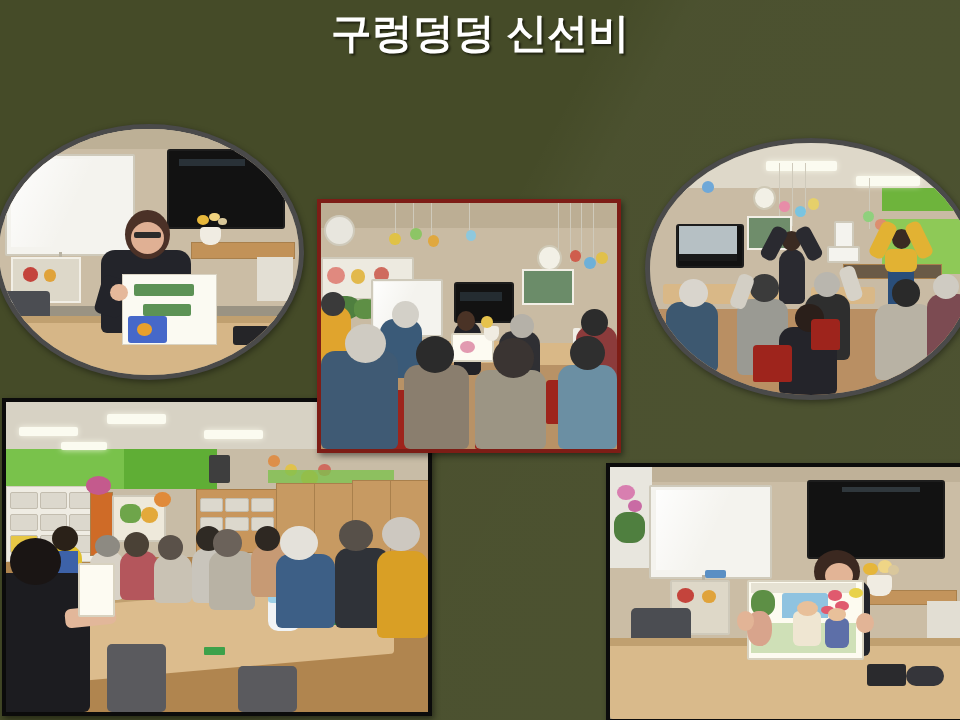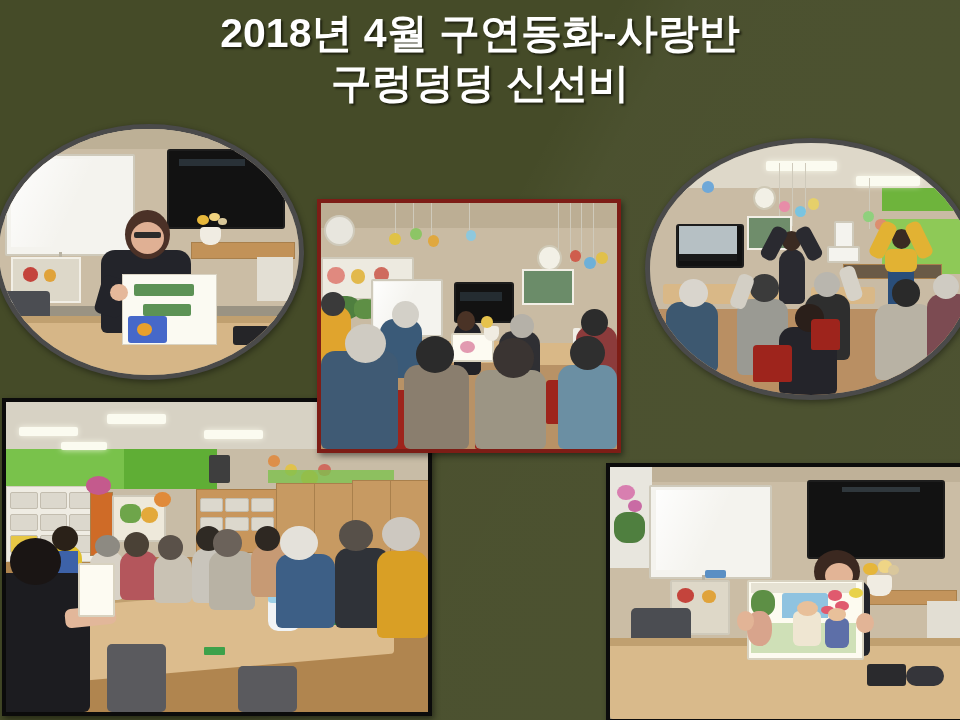--- a/index.html
+++ b/index.html
@@ -112,21 +112,20 @@
   #photo-bottomright{left:606px; top:463px; width:352px; height:252px; z-index:13; }
 </style>
 </head>
 <body>
 
 <div id="slide" style="background: rgb(69, 75, 40);">
 
   <div id="slide-bg-sheen"></div>
 
   <div id="title-block">
-    <span class="title-line">2018년 4월 구연동화-사랑반</span>
     <span class="title-line">구렁덩덩 신선비</span>
   </div>
 
   <div class="photo photo-oval" id="photo-topleft" title="여성 강사가 '구렁덩덩 신선비' 제목 그림판을 들고 앉아 있는 모습" style="border-color: rgb(74, 74, 74);">
     <div class="scene">
       <div class="wall" style="left:0;top:0;width:100%;height:72%;background:#cbbda5;"></div>
       <div class="wall-dark" style="left:0;top:0;width:100%;height:8%;background:#bdb096;"></div>
 
       <div class="board" style="left:2%;top:10%;width:42%;height:40%;"></div>
       <div class="boardsheen" style="left:4%;top:12%;width:38%;height:36%;"></div>

